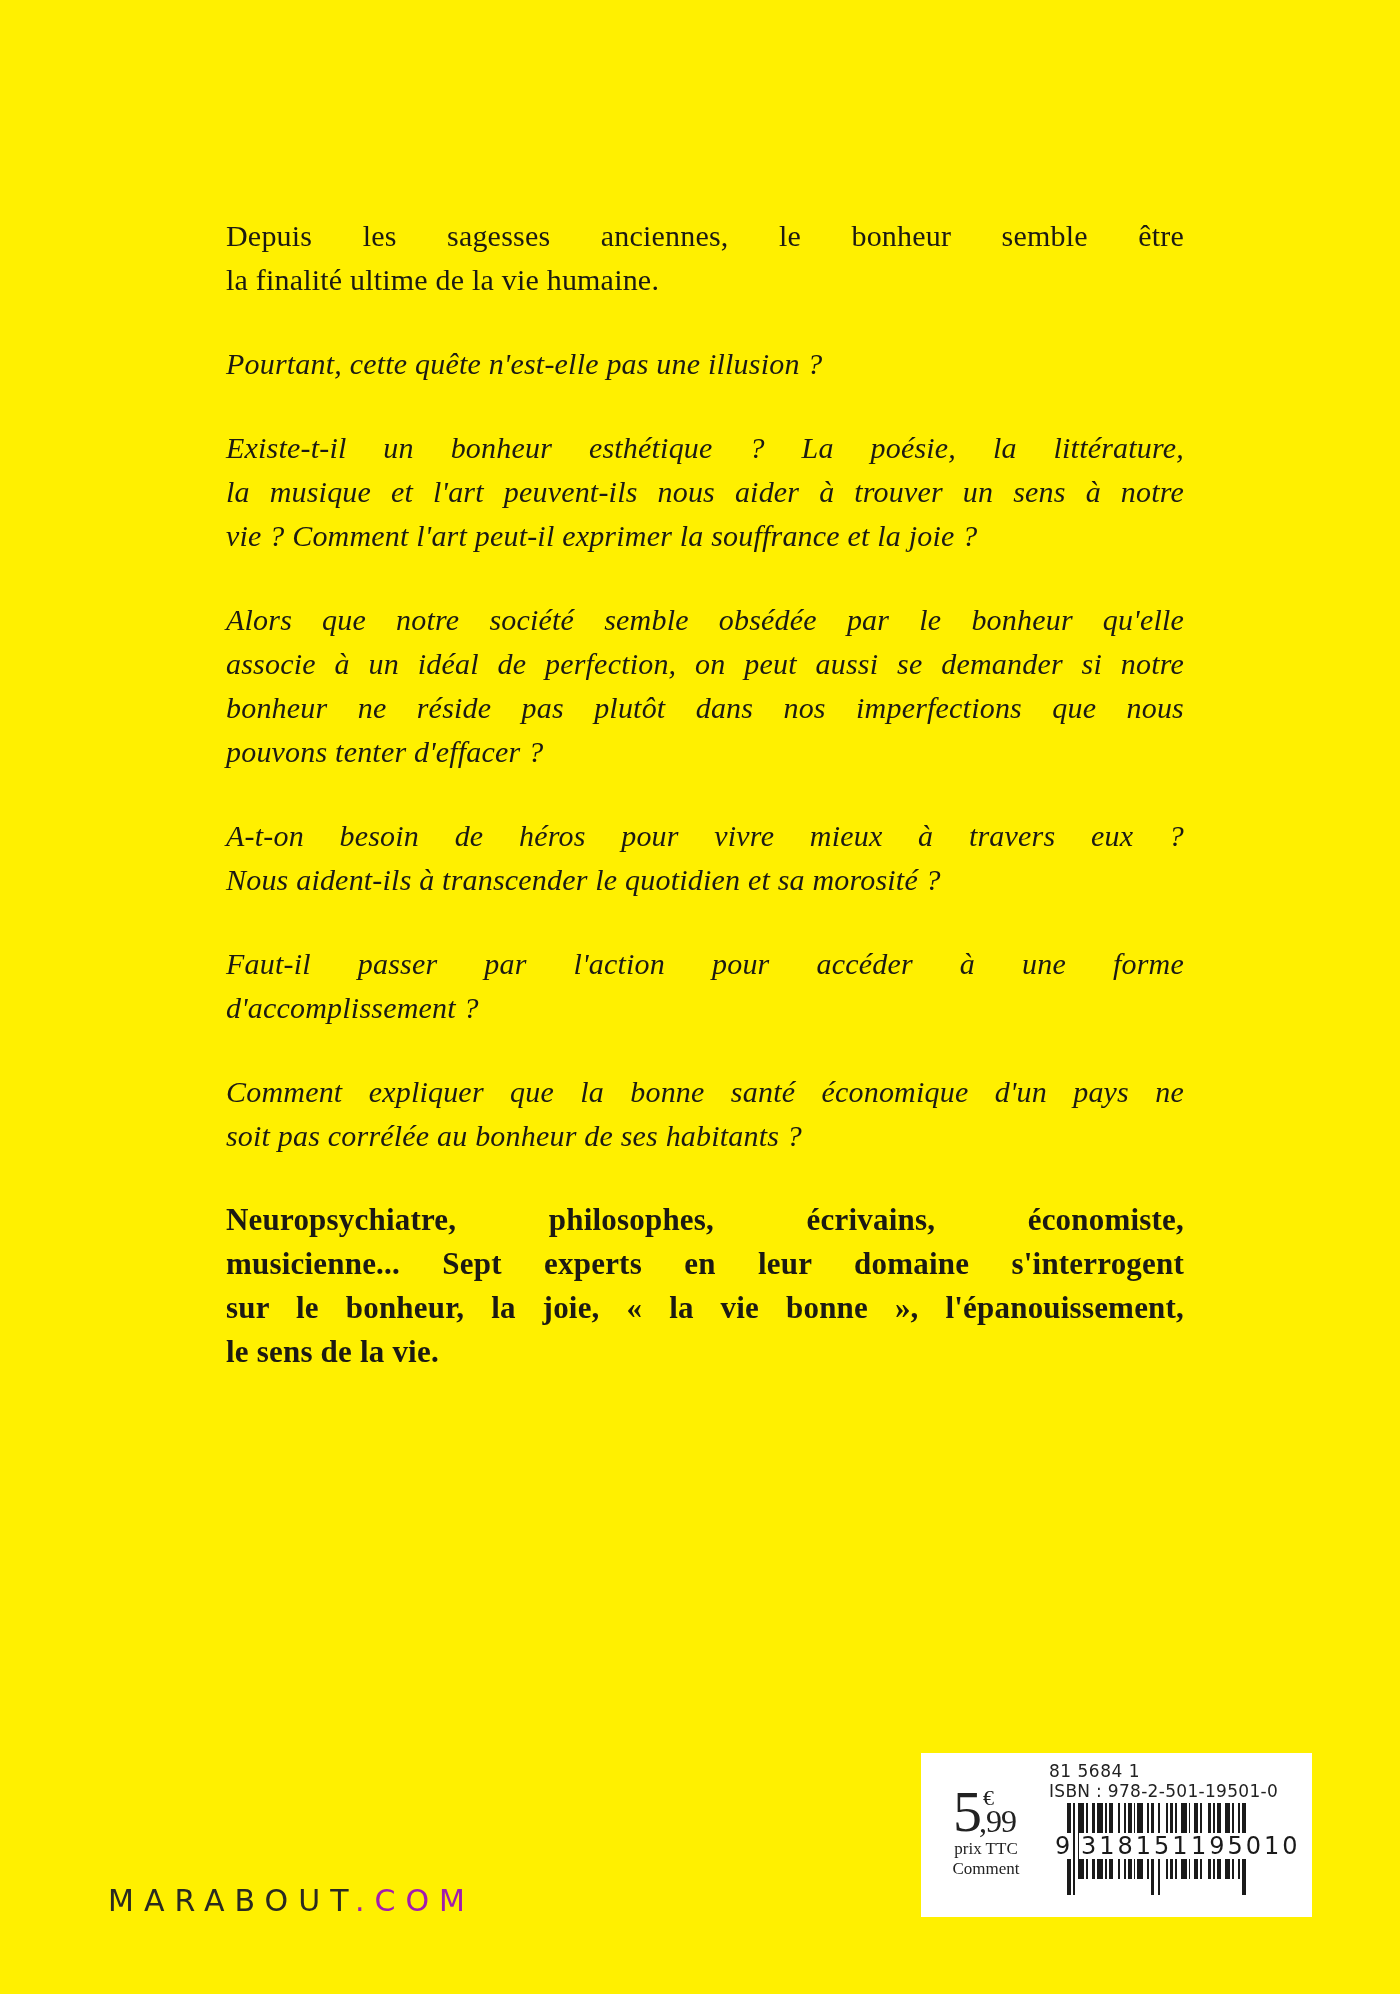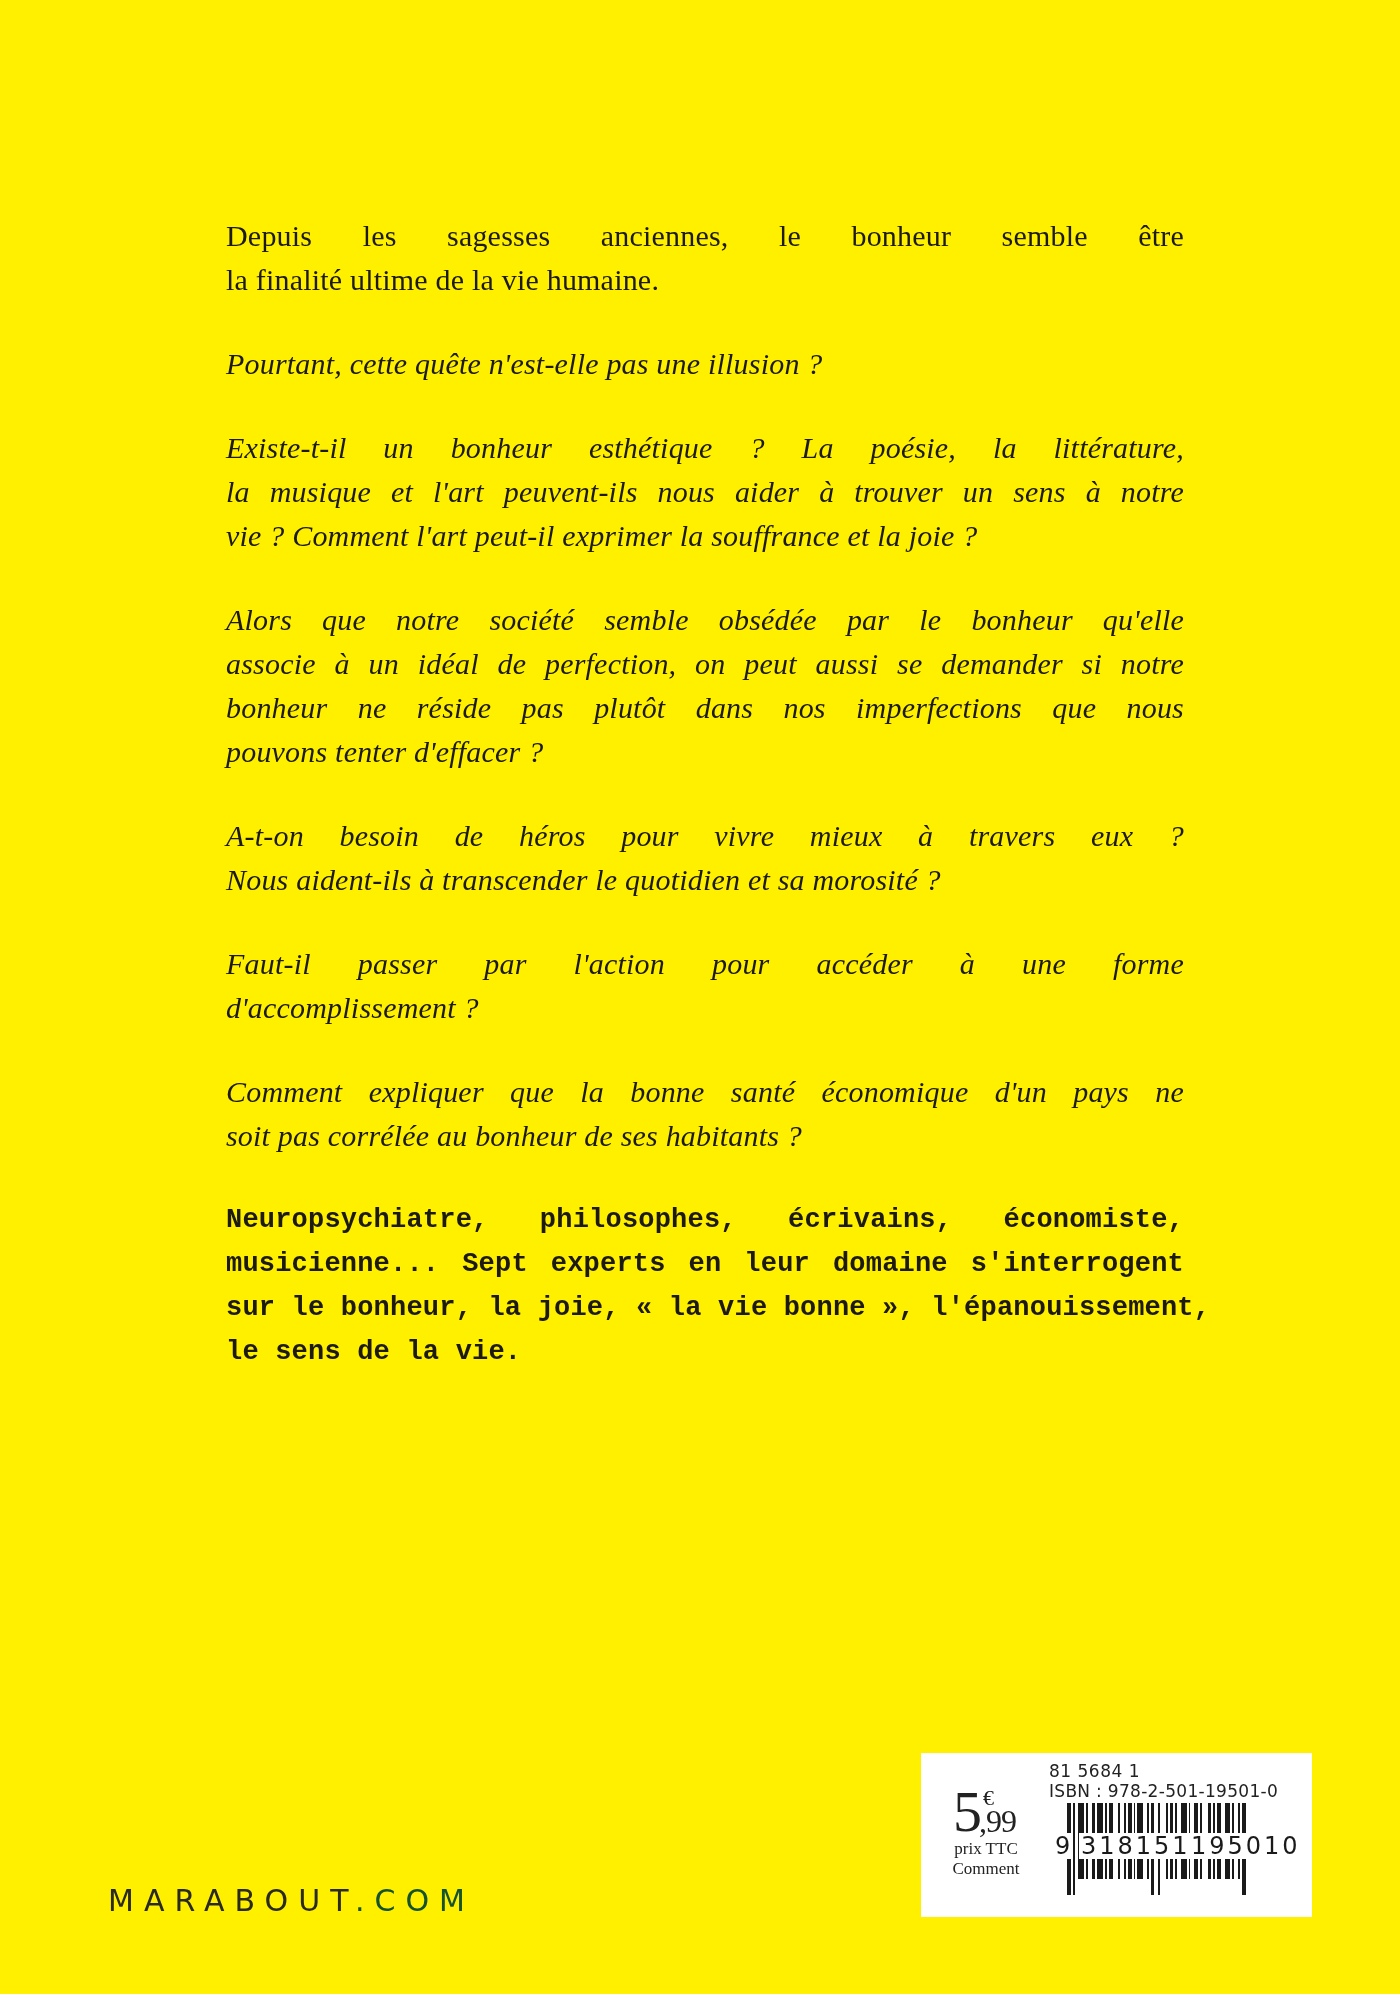--- a/index.html
+++ b/index.html
@@ -21,40 +21,39 @@
     margin: 0 0 40px 0;
     font-size: 30px;
     line-height: 44px;
     text-align: justify;
     letter-spacing: 0.2px;
   }
   .para.roman { font-style: normal; }
   .para.italic { font-style: italic; }
   .para.bold {
     font-weight: bold;
-    font-size: 27px;
+    font-size: 31px;
     line-height: 44px;
     margin-top: 10px;
-    font-family: Liberation Mono, monospace;
   }
   .line { display: block; text-align: justify; text-align-last: justify; white-space: nowrap; }
   .line.last { text-align-last: left; }
 
   .logo {
     position: absolute;
     left: 108px;
     top: 1884px;
     font-family: "DejaVu Sans", "Liberation Sans", sans-serif;
     font-size: 30px;
     letter-spacing: 10px;
     color: #2a2a20;
     line-height: 34px;
     font-weight: normal;
   }
-  .logo .dot-com { color: #14532d; }
+  .logo .dot-com { color: #a21caf; }
 
   .barcode-box {
     position: absolute;
     left: 921px;
     top: 1753px;
     width: 391px;
     height: 164px;
     background: #ffffff;
   }
   .price {

